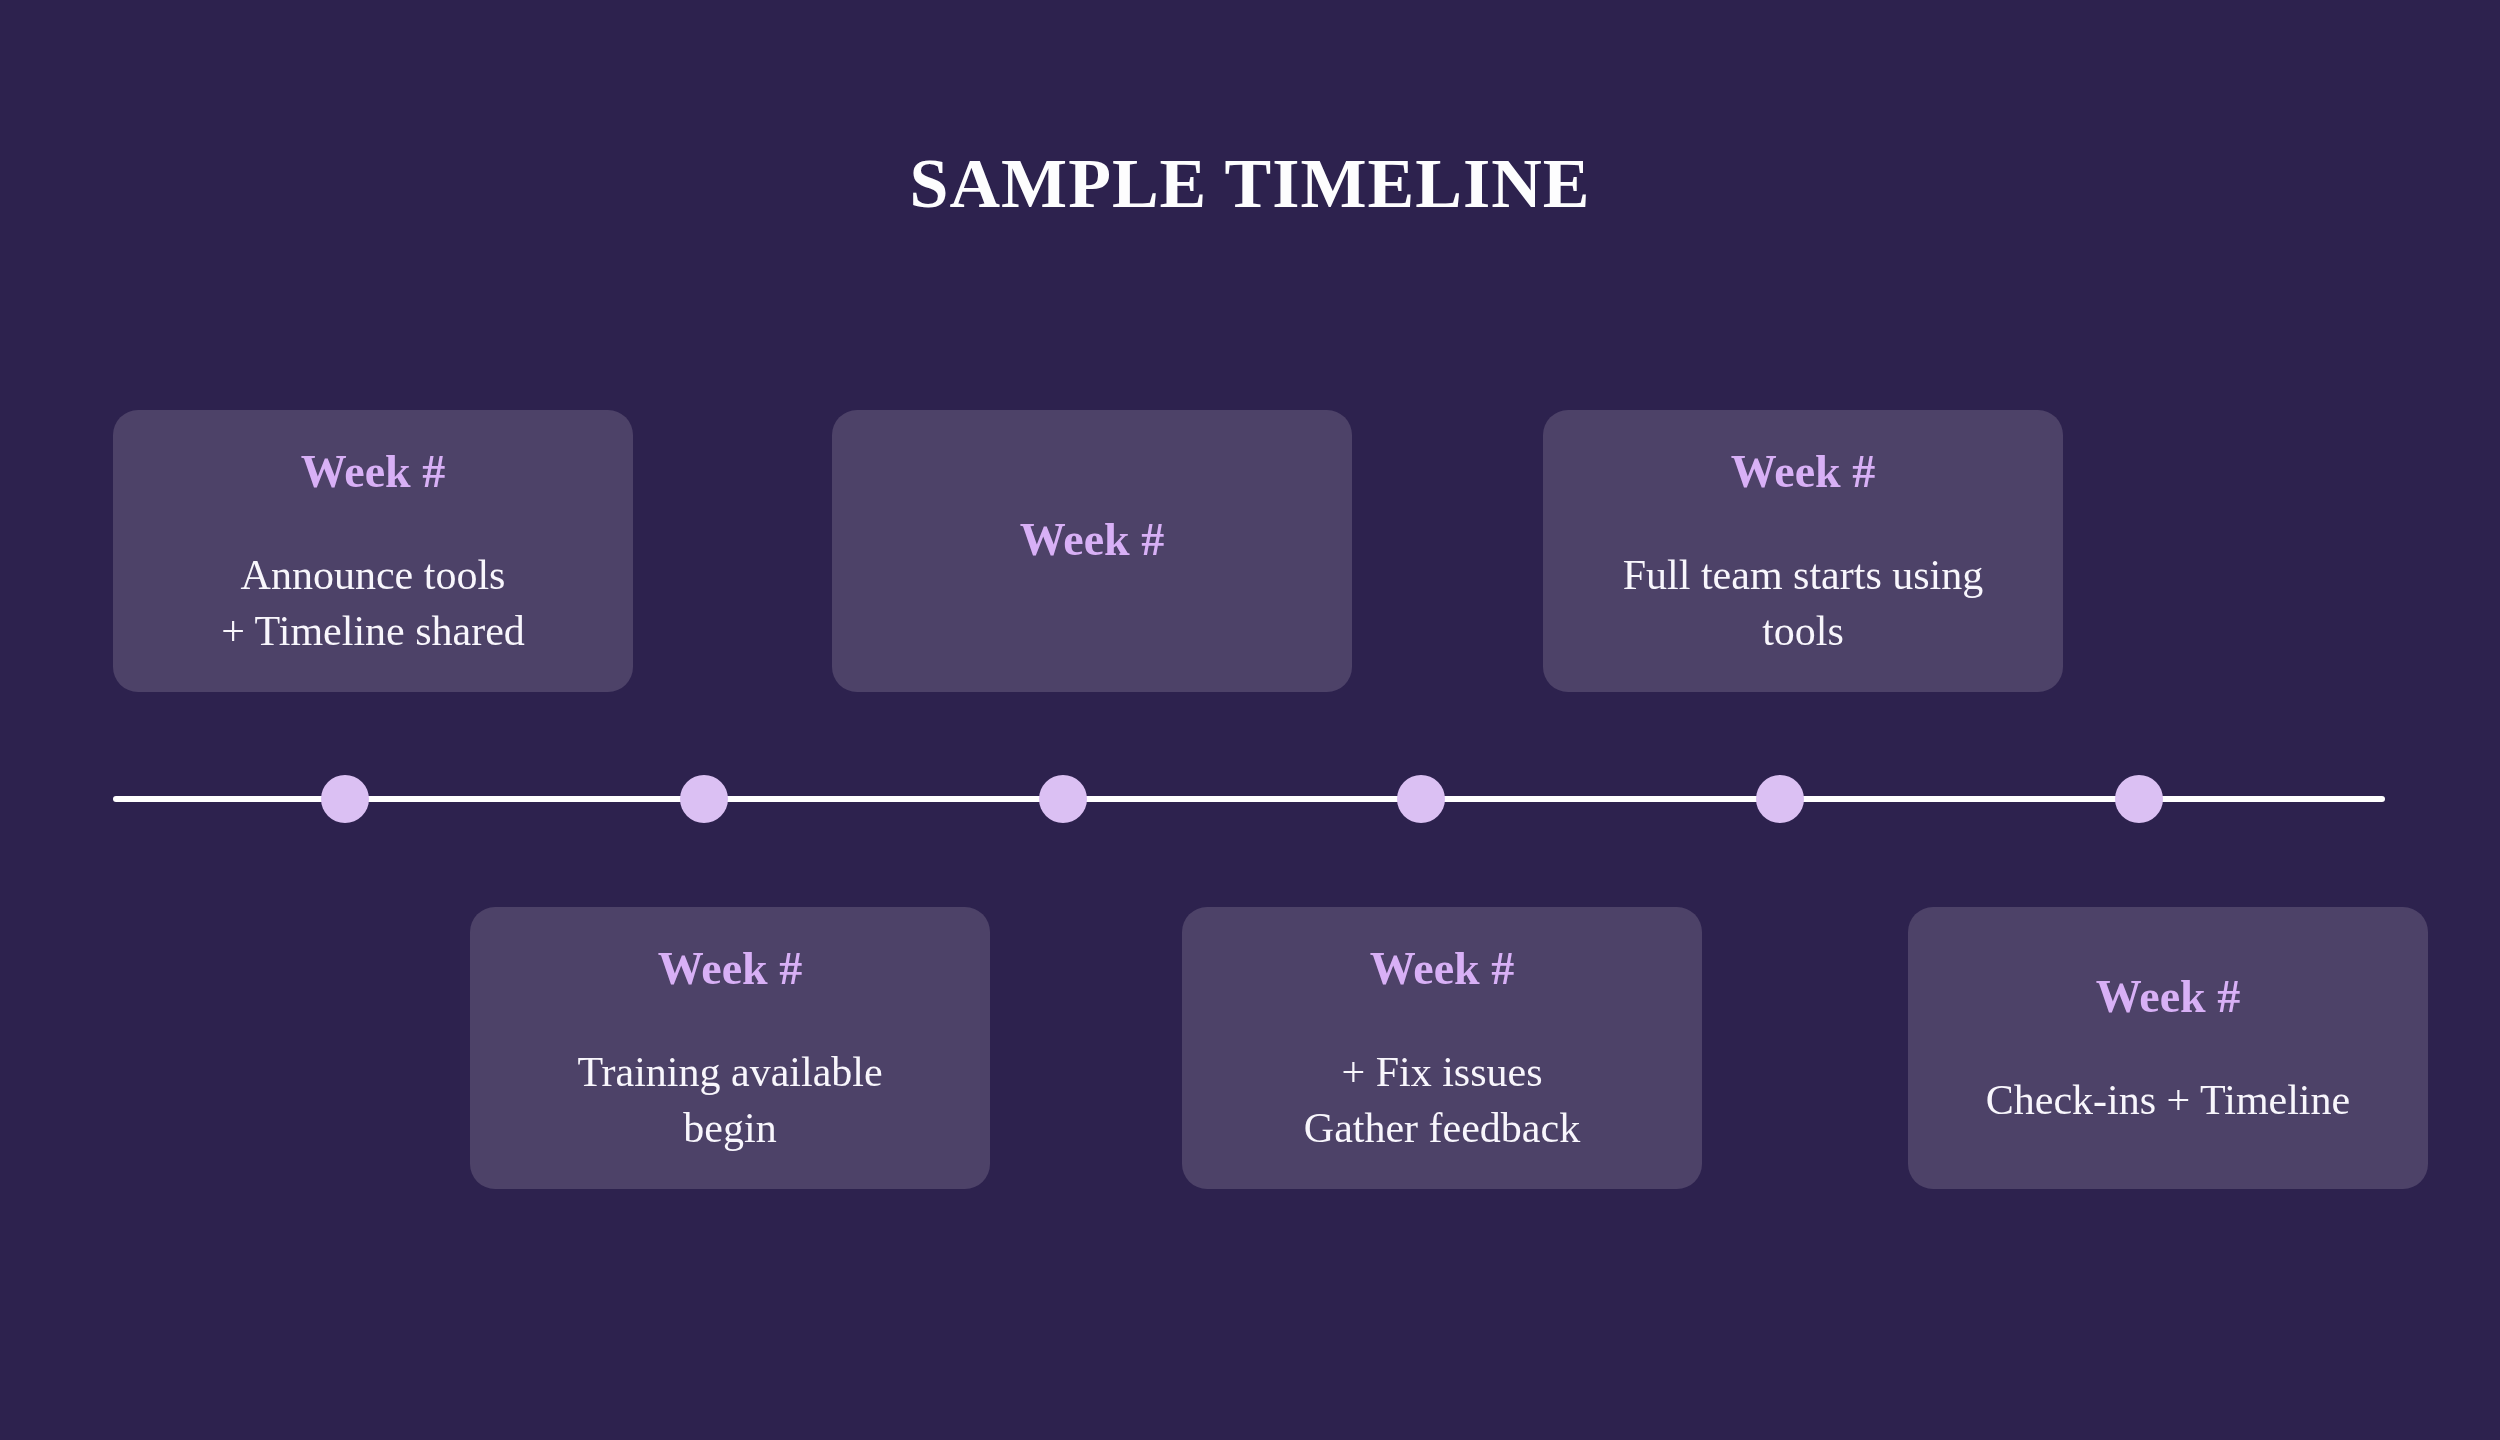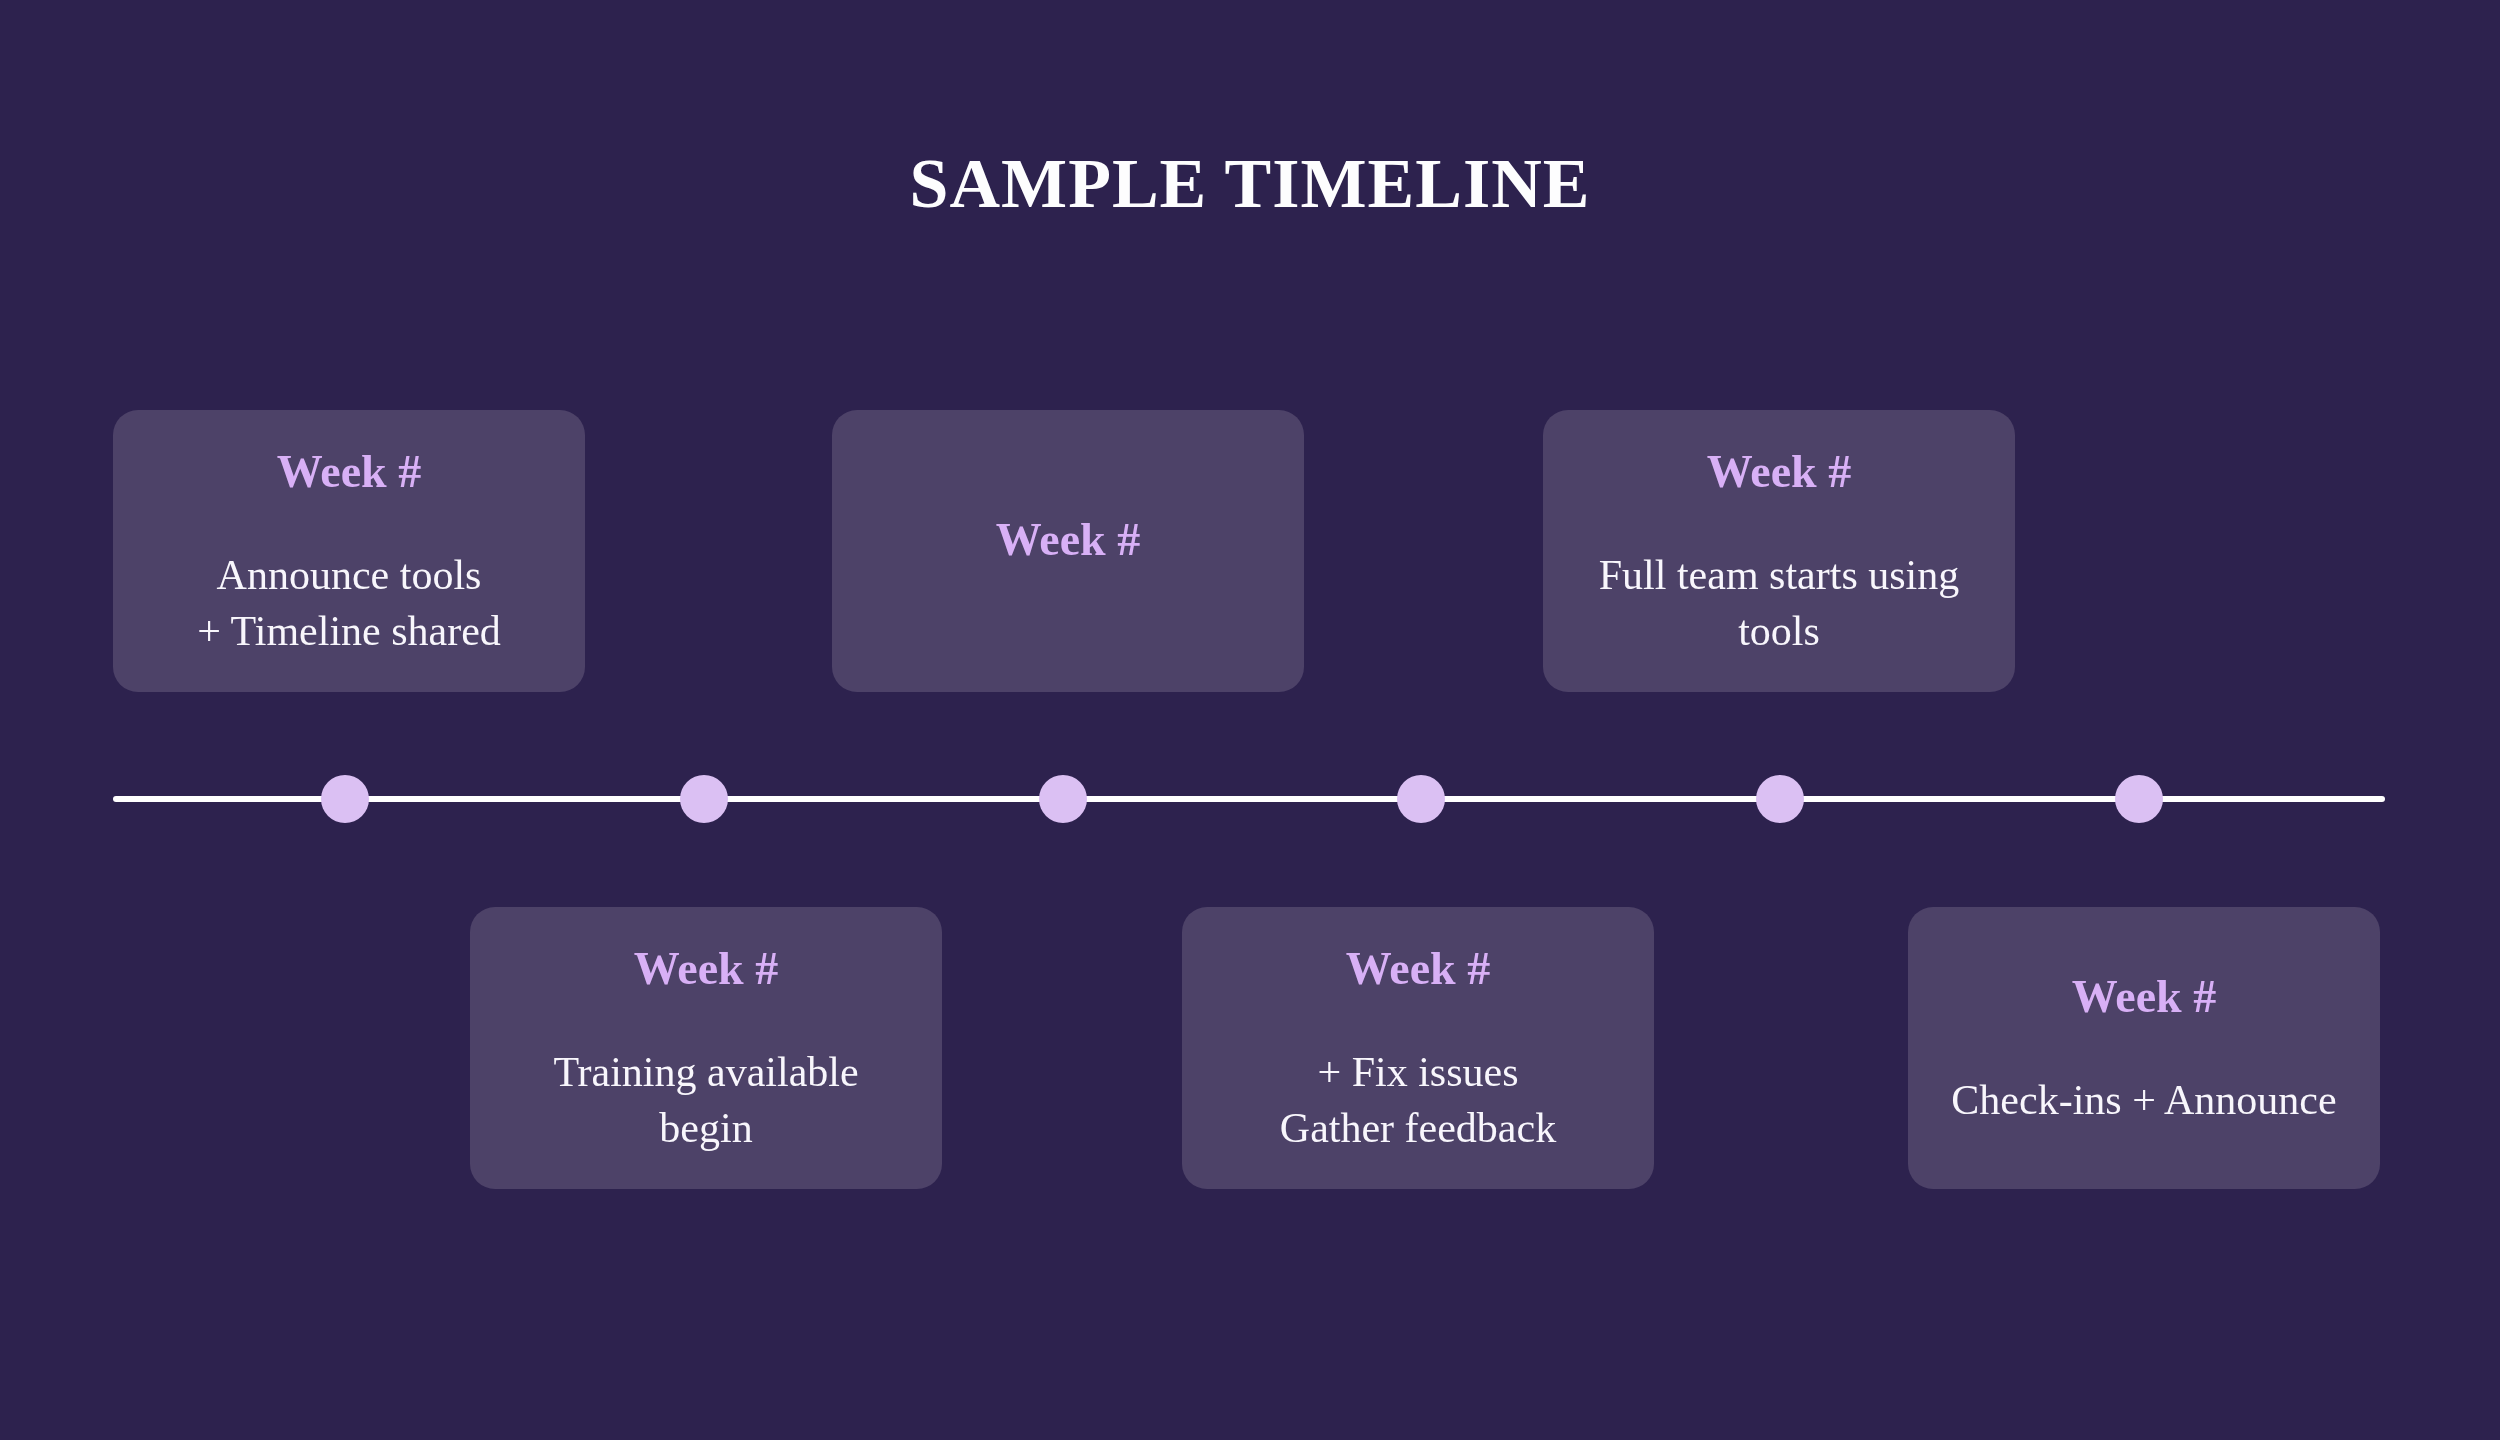--- a/index.html
+++ b/index.html
@@ -39,21 +39,21 @@
   .timeline-dot {
     position: absolute;
     top: 775px;
     width: 48px;
     height: 48px;
     border-radius: 50%;
     background: var(--dot, #dbc0f3);
   }
   .milestone-card {
     position: absolute;
-    width: 472px;
+    width: 520px;
     height: 282px;
     border-radius: 25px;
     background: var(--card, #4d4268);
     display: flex;
     flex-direction: column;
     align-items: center;
     justify-content: center;
     text-align: center;
     box-sizing: border-box;
     padding: 0 20px;
@@ -124,17 +124,17 @@
     <div class="week-heading">Week #</div>
     <div class="milestone-description">
       <span class="desc-line">Full team starts using</span>
       <span class="desc-line">tools</span>
     </div>
   </div>
 
   <div class="milestone-card below" style="left:1908px">
     <div class="week-heading">Week #</div>
     <div class="milestone-description">
-      <span class="desc-line">Check-ins + Announce</span>
+      <span class="desc-line">Check-ins + Timeline</span>
     </div>
   </div>
 
 </div>
 
 </body></html>

